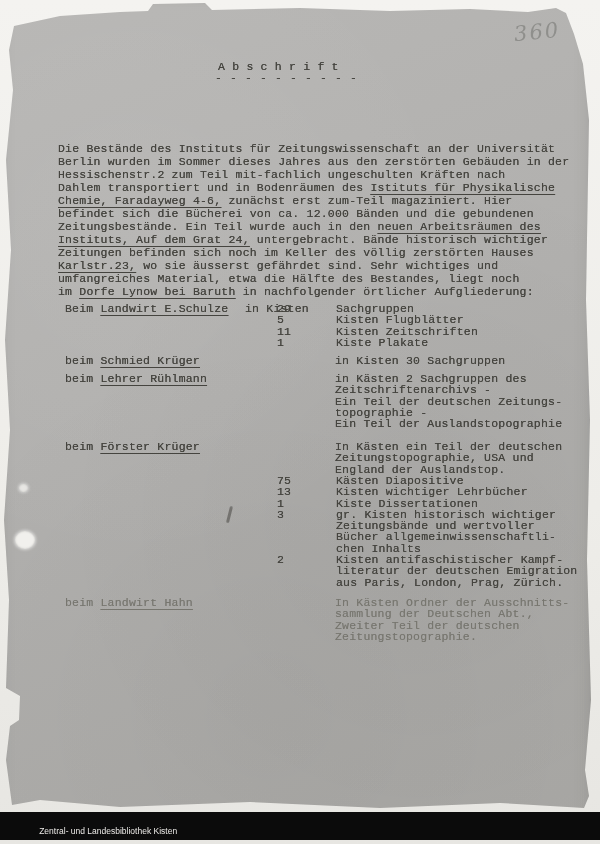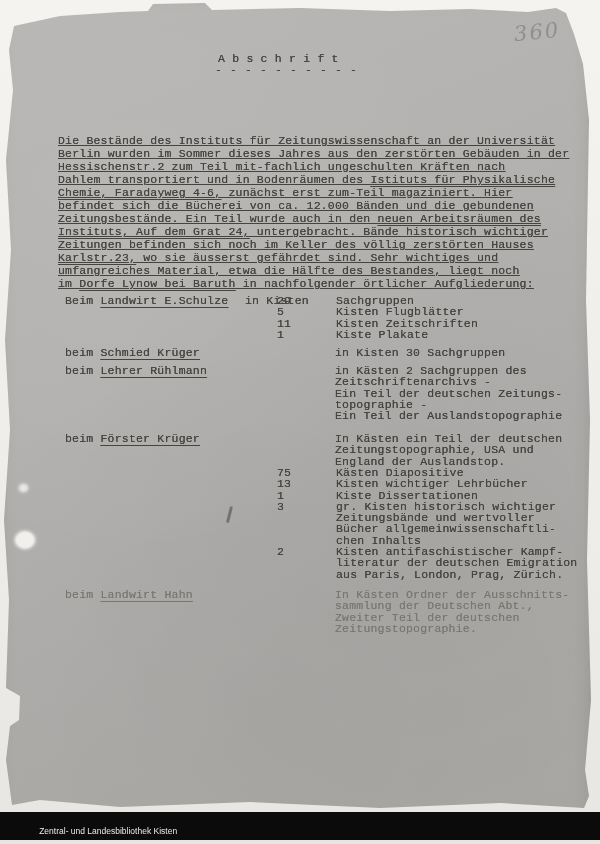--- a/index.html
+++ b/index.html
@@ -23,27 +23,27 @@
       500px 803px,380px 808px,250px 802px,120px 807px,40px 800px,12px 805px,
       6px 760px,10px 726px,19px 720px,20px 696px,6px 688px,
       9px 600px,4px 520px,10px 430px,5px 340px,11px 250px,6px 160px,13px 90px,9px 50px
     );
   }
   .shade{position:absolute;inset:0;pointer-events:none;
     box-shadow:inset -16px 0 20px -12px rgba(78,78,74,.38),
                inset 0 -12px 16px -9px rgba(88,88,84,.30),
                inset 10px 0 16px -12px rgba(95,95,90,.25);}
   .ink{color:#45443f;text-shadow:0 0 .5px rgba(64,63,58,.85);}
-  .tw{font-size:11.5px;letter-spacing:.2px;white-space:pre;}
+  .tw{font-size:11.5px;letter-spacing:.2px;white-space:pre;margin-top:8px;}
   .u{text-decoration:underline;text-underline-offset:2.5px;text-decoration-thickness:1px;}
   .abschrift{position:absolute;left:218px;top:52px;}
   .abschrift-dashes{position:absolute;left:215px;top:63px;letter-spacing:.6px;}
   .doc-title{position:absolute;left:161px;top:97px;}
   .paragraph{position:absolute;left:58px;top:134px;width:535px;}
-  .tline{line-height:13px;white-space:pre;text-decoration:underline;}
+  .tline{line-height:13px;white-space:pre;}
   .dist{position:absolute;left:4px;top:0;width:500px;height:844px;}
   .entry{position:absolute;left:61px;width:535px;height:0;}
   .entry.faded{color:#77766f;text-shadow:0 0 .6px rgba(119,118,111,.6);}
   .aline{position:absolute;white-space:pre;line-height:11px;}
   .num{width:52px;text-align:left;}
   .pagenum{position:absolute;left:514px;top:20px;
     font-family:"DejaVu Serif",serif;font-style:italic;font-size:21px;
     color:#8f8f8c;letter-spacing:2px;transform:rotate(-6deg);}
   .punch-hole{position:absolute;border-radius:50%;background:#f1f0ed;
     box-shadow:0 0 3px 1px rgba(255,255,255,.55), inset 0 0 2px rgba(120,120,116,.4);}

